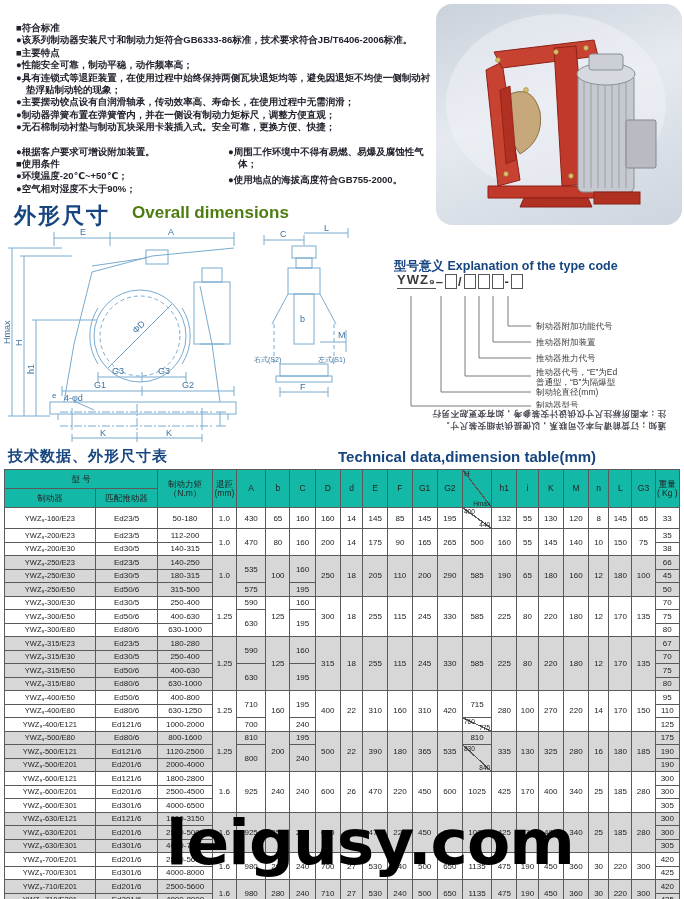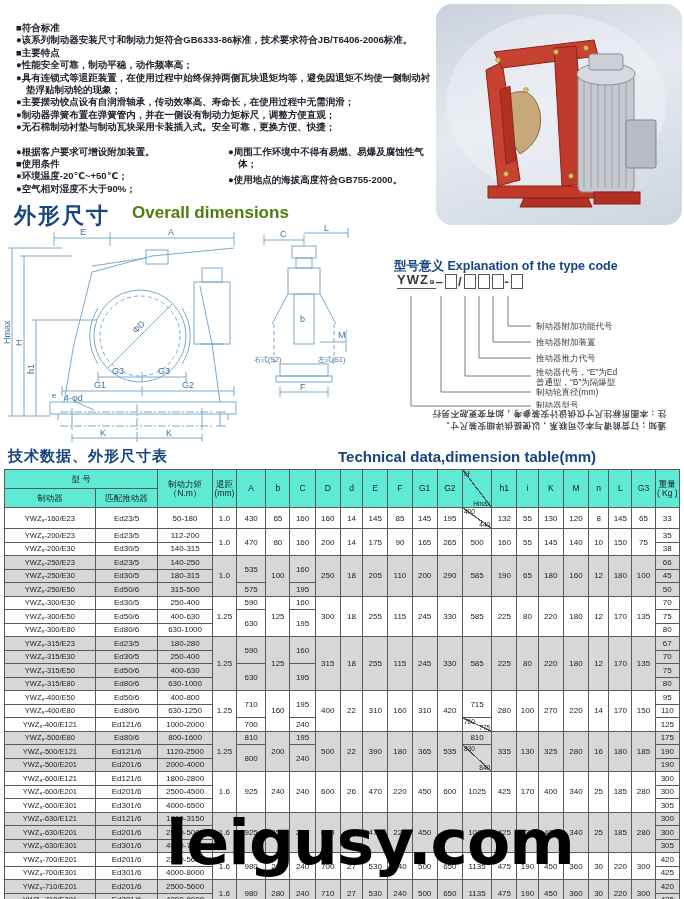--- a/index.html
+++ b/index.html
@@ -36,21 +36,21 @@
   .code-box{display:inline-block;width:10px;height:13px;border:1.2px solid #555;margin:0 1px;vertical-align:middle;}
   .callouts{left:395px;top:296px;width:289px;height:112px;}
   .callouts svg text{fill:#3b3b3b;}
   .type-note{left:398px;top:408px;width:268px;transform:rotate(180deg);font-size:8.5px;line-height:12px;
              color:#4a4a55;font-weight:bold;letter-spacing:0.5px;}
 
   
   table.spec{left:4px;top:469px;position:absolute;border-collapse:collapse;table-layout:fixed;width:676px;
              font-size:8px;color:#222;}
   .spec th,.spec td{border:1px solid #5a5a5a;text-align:center;vertical-align:middle;padding:0;overflow:hidden;white-space:pre-line;}
-  .spec th{height:18px;font-weight:normal;background:#5eead4;font-size:8.5px;line-height:9px;}
+  .spec th{height:18px;font-weight:normal;background:#14b8a6;font-size:8.5px;line-height:9px;}
   .spec td{height:12.5px;background:#fff;}
   .spec tr.shade td{background:#d7d7d7;}
   .spec td.model{font-size:7.5px;}
   .spec tr.tall td{height:20px;}
   .diagcell{position:relative;}
   .diagcell::before{content:"";position:absolute;inset:0;
      background:linear-gradient(to top right,transparent calc(50% - 0.6px),#555 calc(50% - 0.6px),#555 calc(50% + 0.6px),transparent calc(50% + 0.6px));}
   .diagcell .a{position:absolute;top:0;left:1px;font-size:6.5px;line-height:7px;}
   .diagcell .b{position:absolute;bottom:0;right:1px;font-size:6.5px;line-height:7px;}
   th.diagcell .a{font-size:8px;line-height:8px;}

